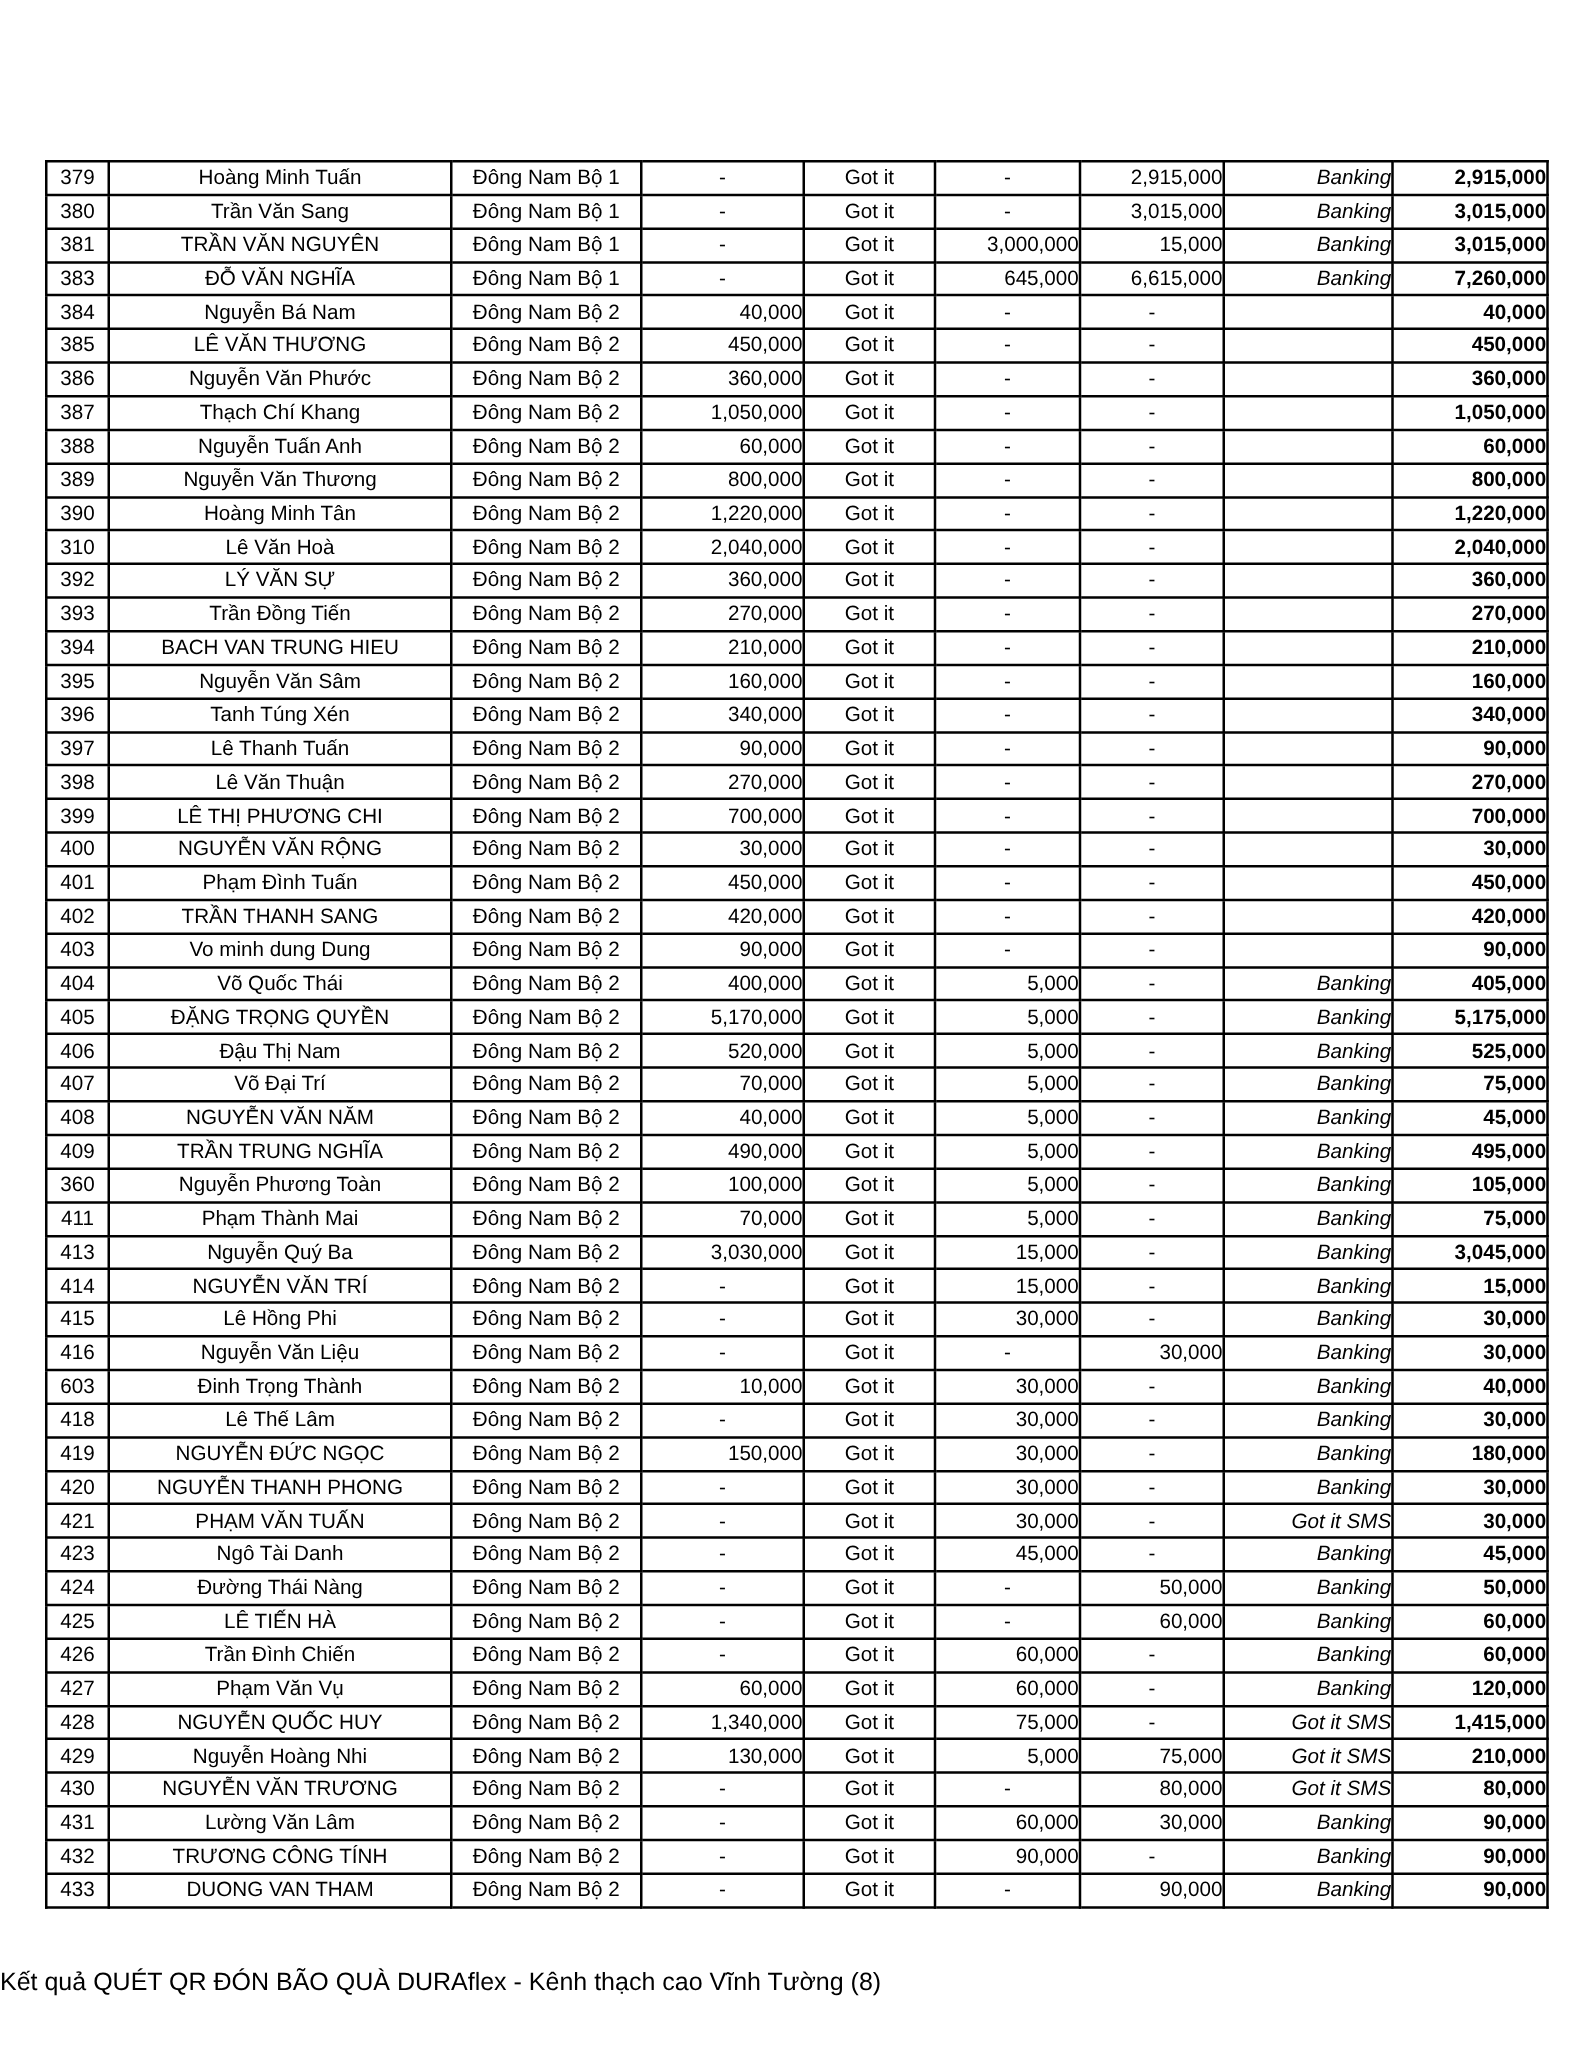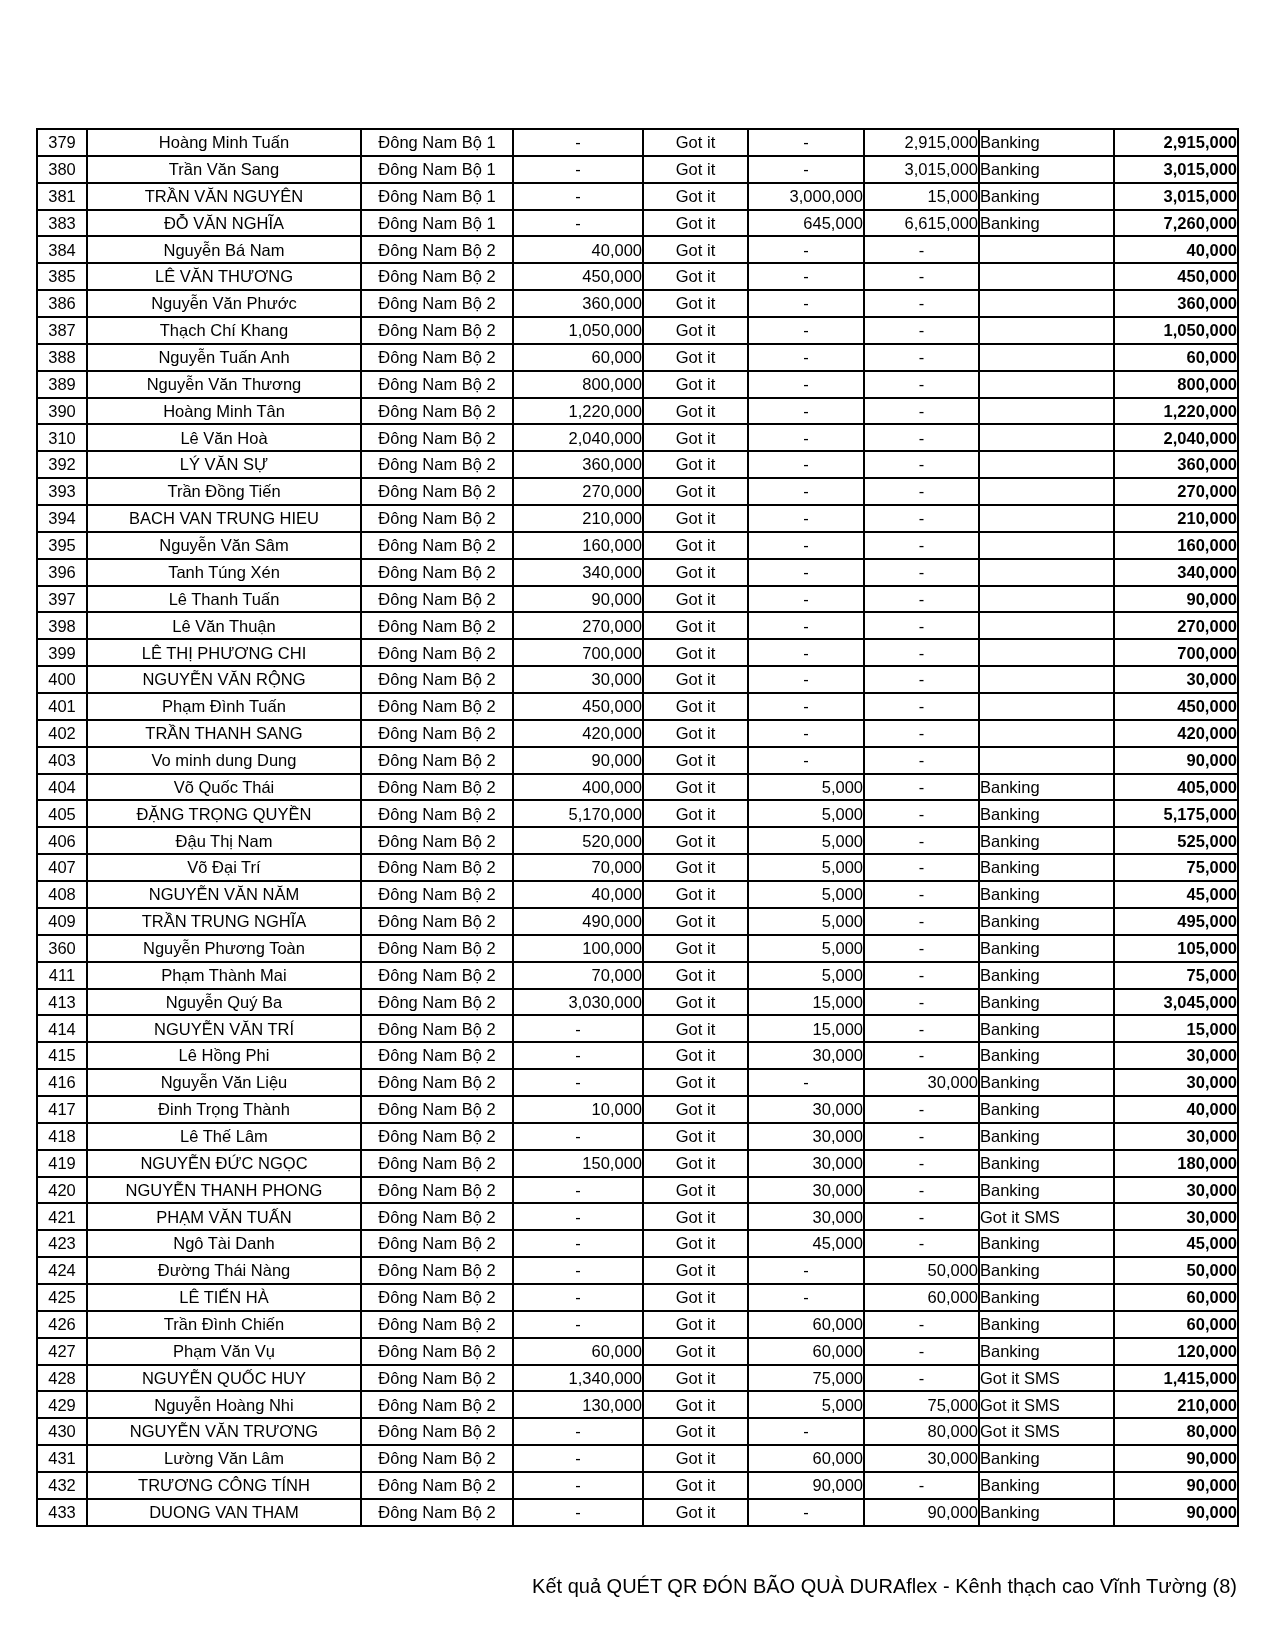--- a/index.html
+++ b/index.html
@@ -31,28 +31,28 @@
   table.results td {
     border: 2px solid #000000;
     font-size: 16.5px;
     line-height: 1;
     padding: 0;
     white-space: nowrap;
     vertical-align: middle;
   }
   td.al-c { text-align: center; }
   td.al-r { text-align: right; padding-right: 9px; }
-  td.al-l { text-align: left; padding-left: 7px; }
+  td.al-l { text-align: right; padding-left: 7px; font-style: italic; }
   td.bold { font-weight: bold; }
   #footer-caption {
     position: absolute;
     top: 1574px;
     left: 0;
     width: 1237px;
-    text-align: right;
+    text-align: left;
     font-size: 20px;
     line-height: 24px;
     color: #000000;
   }
 </style>
 </head>
 <body>
 
 <div id="page">
 
@@ -460,21 +460,21 @@
             <td class="al-c">Nguyễn Văn Liệu</td>
             <td class="al-c">Đông Nam Bộ 2</td>
             <td class="al-c">-</td>
             <td class="al-c">Got it</td>
             <td class="al-c">-</td>
             <td class="al-r">30,000</td>
             <td class="al-l">Banking</td>
             <td class="al-r bold">30,000</td>
           </tr>
           <tr>
-            <td class="al-c">417</td>
+            <td class="al-c">603</td>
             <td class="al-c">Đinh Trọng Thành</td>
             <td class="al-c">Đông Nam Bộ 2</td>
             <td class="al-r">10,000</td>
             <td class="al-c">Got it</td>
             <td class="al-r">30,000</td>
             <td class="al-c">-</td>
             <td class="al-l">Banking</td>
             <td class="al-r bold">40,000</td>
           </tr>
           <tr>

